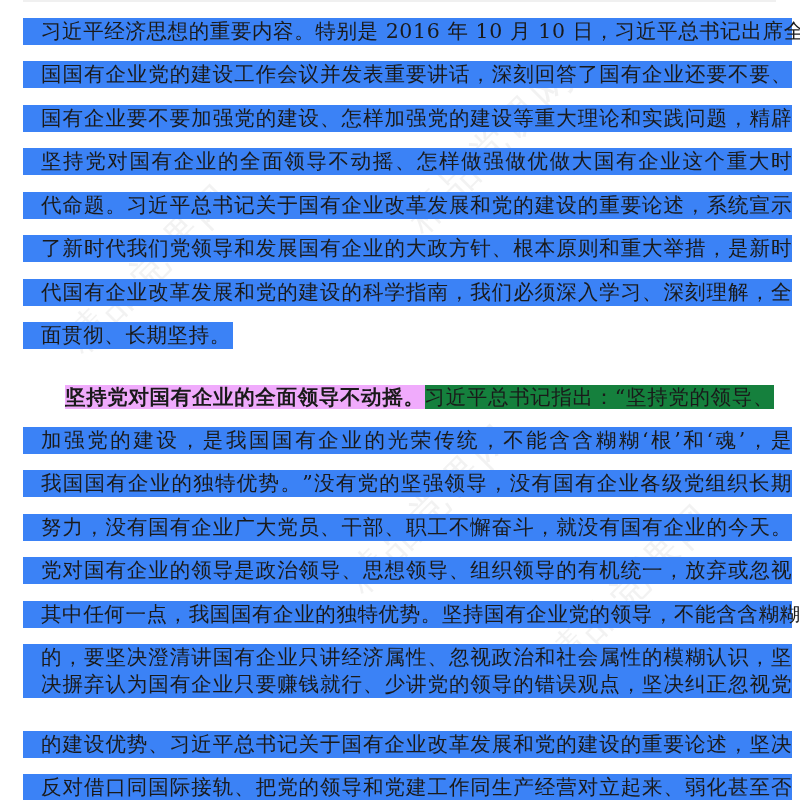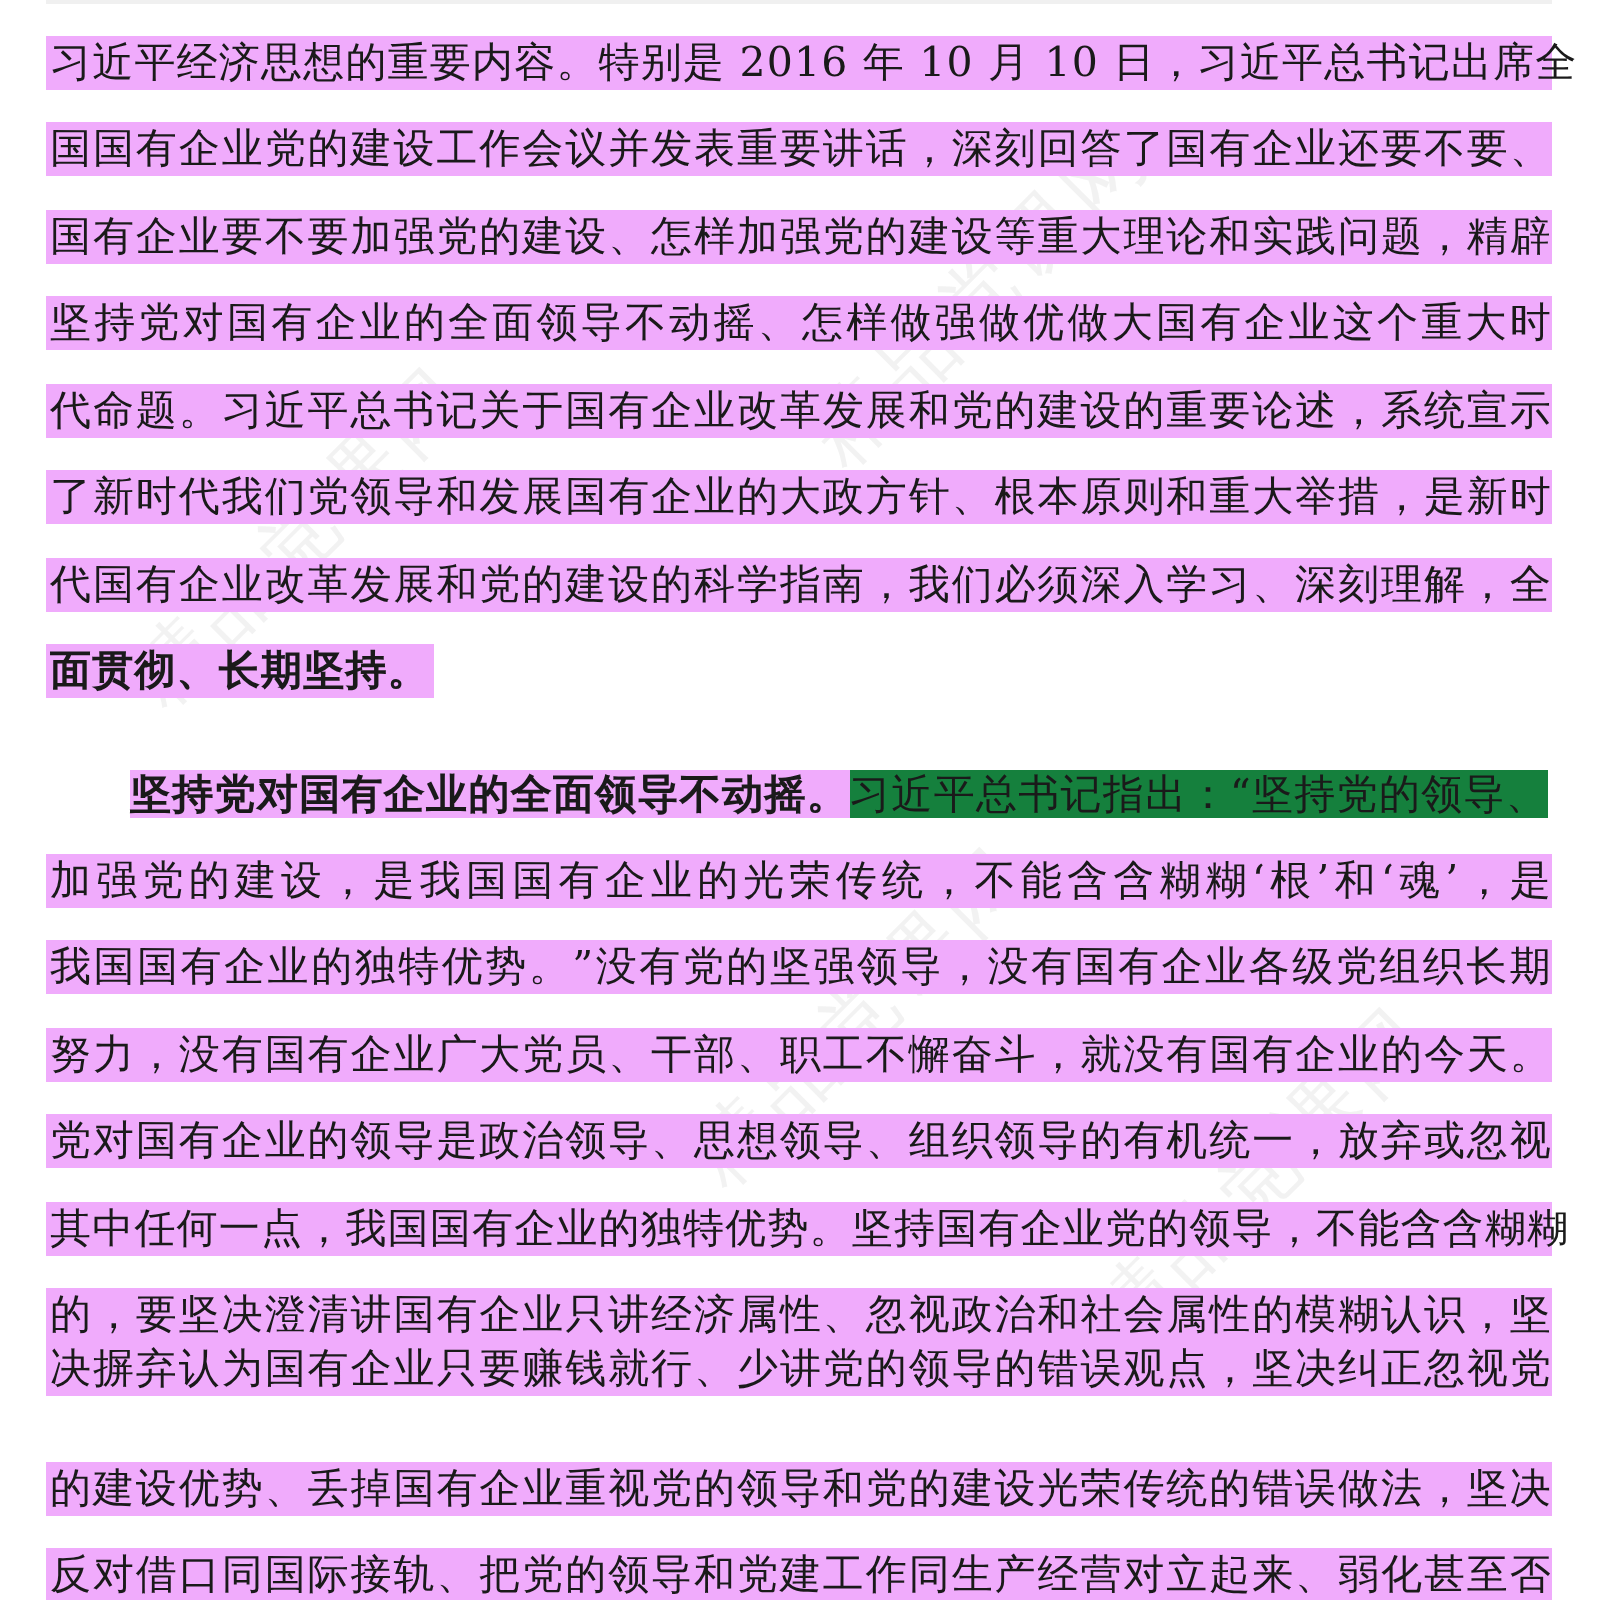--- a/index.html
+++ b/index.html
@@ -1,21 +1,21 @@
 <!DOCTYPE html>
 <html><head>
 <meta charset="utf-8">
 <style>
   html, body { margin: 0; padding: 0; background: #ffffff; }
   body { width: 800px; height: 800px; overflow: hidden; position: relative;
          font-family: "DejaVu Serif", "Liberation Serif", serif; color: #1a1a1a; }
   .topstrip { position: absolute; left: 23px; top: 0; width: 753px; height: 2px; background: #f0f0f0; }
   .page { position: absolute; left: 23px; top: 0; width: 760px; }
   .line { position: absolute; left: 0; height: 27px; line-height: 27px; font-size: 20.5px;
-          background: #f0abfc; white-space: nowrap; letter-spacing: 0.6px; padding-left: 2px; }
+          background: #3b82f6; white-space: nowrap; letter-spacing: 0.6px; padding-left: 18px; }
   .line.full { width: 751px; text-align: justify; text-align-last: justify; }
   .line.indent { padding-left: 42px; }
   .bold { font-weight: bold; font-family: "DejaVu Sans", "Liberation Sans", sans-serif; }
   .wm { position: absolute; color: rgba(160,160,160,0.14); font-size: 40px; font-family: "DejaVu Sans", sans-serif;
         transform: rotate(-45deg); white-space: nowrap; pointer-events: none; letter-spacing: 4px; }
 </style>
 </head>
 <body>
 
 <div class="topstrip"></div>
@@ -27,30 +27,30 @@
 
 <div class="page">
   <div>
     <div class="line full" style="top:18px">习近平经济思想的重要内容。特别是 2016 年 10 月 10 日，习近平总书记出席全</div>
     <div class="line full" style="top:61px">国国有企业党的建设工作会议并发表重要讲话，深刻回答了国有企业还要不要、</div>
     <div class="line full" style="top:105px">国有企业要不要加强党的建设、怎样加强党的建设等重大理论和实践问题，精辟</div>
     <div class="line full" style="top:148px">坚持党对国有企业的全面领导不动摇、怎样做强做优做大国有企业这个重大时</div>
     <div class="line full" style="top:192px">代命题。习近平总书记关于国有企业改革发展和党的建设的重要论述，系统宣示</div>
     <div class="line full" style="top:235px">了新时代我们党领导和发展国有企业的大政方针、根本原则和重大举措，是新时</div>
     <div class="line full" style="top:279px">代国有企业改革发展和党的建设的科学指南，我们必须深入学习、深刻理解，全</div>
-    <div class="line" style="top:322px; width:192px;font-weight:bold;">面贯彻、长期坚持。</div>
+    <div class="line" style="top:322px; width:192px;">面贯彻、长期坚持。</div>
   </div>
 
   <div>
     <div class="line full indent" style="top:384px; width:709px; left:0; background:transparent;">
       <span class="bold" style="background:#f0abfc; padding-left:0;">坚持党对国有企业的全面领导不动摇。</span><span style="background:#15803d;">习近平总书记指出：“坚持党的领导、</span>
     </div>
     <div class="line full" style="top:427px">加强党的建设，是我国国有企业的光荣传统，不能含含糊糊‘根’和‘魂’，是</div>
     <div class="line full" style="top:470px">我国国有企业的独特优势。”没有党的坚强领导，没有国有企业各级党组织长期</div>
     <div class="line full" style="top:514px">努力，没有国有企业广大党员、干部、职工不懈奋斗，就没有国有企业的今天。</div>
     <div class="line full" style="top:557px">党对国有企业的领导是政治领导、思想领导、组织领导的有机统一，放弃或忽视</div>
     <div class="line full" style="top:601px">其中任何一点，我国国有企业的独特优势。坚持国有企业党的领导，不能含含糊糊</div>
     <div class="line full" style="top:644px">的，要坚决澄清讲国有企业只讲经济属性、忽视政治和社会属性的模糊认识，坚</div>
     <div class="line full" style="top:671px">决摒弃认为国有企业只要赚钱就行、少讲党的领导的错误观点，坚决纠正忽视党</div>
-    <div class="line full" style="top:731px">的建设优势、丢掉国有企业重视党的领导和党的建设光荣传统的错误做法，坚决</div>
+    <div class="line full" style="top:731px">的建设优势、习近平总书记关于国有企业改革发展和党的建设的重要论述，坚决</div>
     <div class="line full" style="top:774px">反对借口同国际接轨、把党的领导和党建工作同生产经营对立起来、弱化甚至否</div>
   </div>
 </div>
 
 </body></html>

